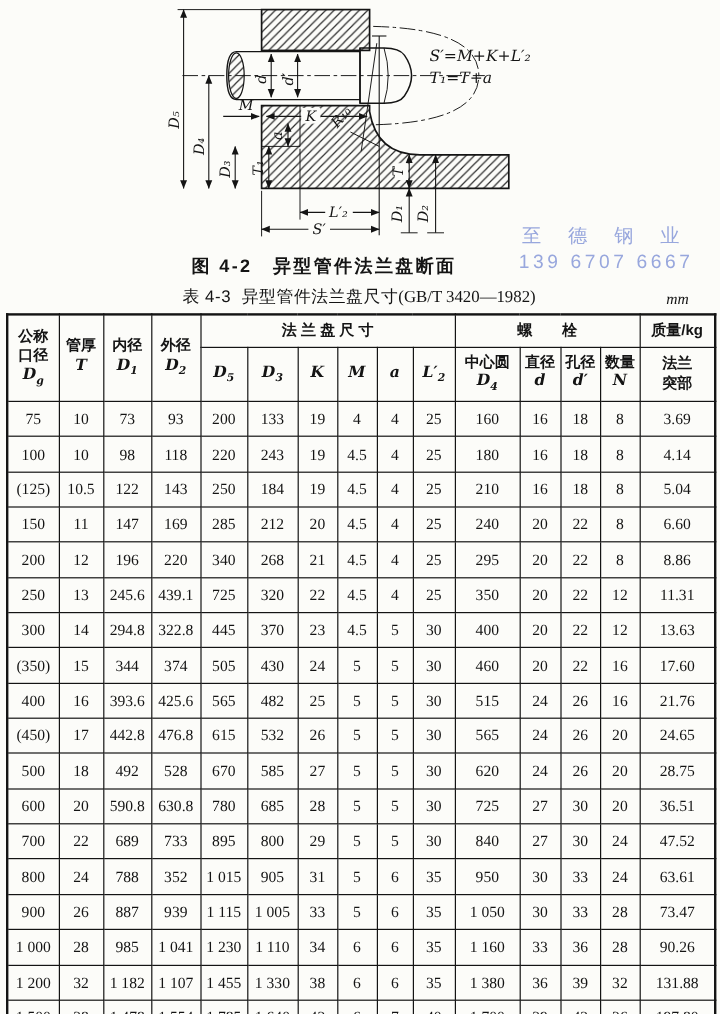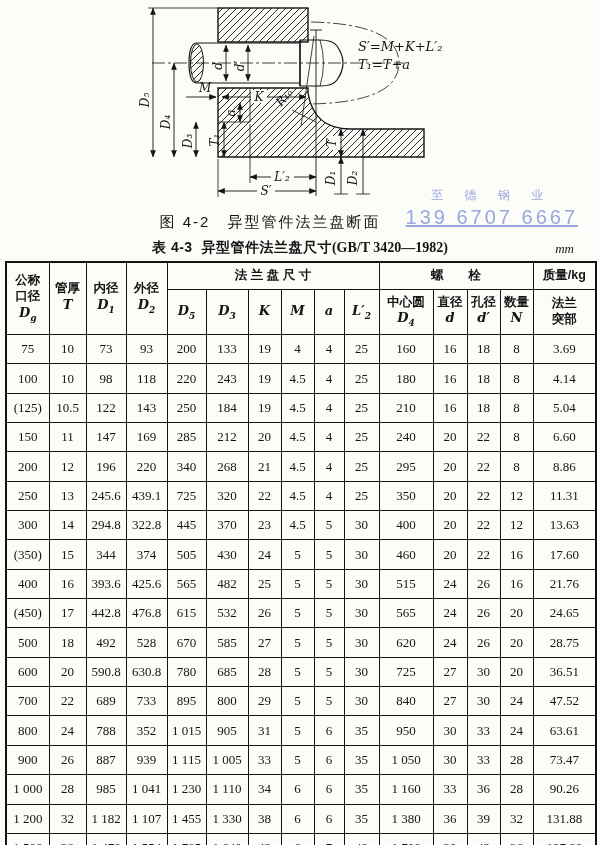--- a/index.html
+++ b/index.html
@@ -10,25 +10,25 @@
   .figure-area{position:relative;height:210px;}
   svg{display:block;}
   .part{fill:url(#hatch);stroke:#141414;stroke-width:1.4;}
   .edge{stroke:#141414;stroke-width:1.2;fill:none;}
   .thinline{stroke:#141414;stroke-width:.8;fill:none;}
   .dim{stroke:#141414;stroke-width:.9;fill:none;}
   .cl{stroke:#141414;stroke-width:.8;fill:none;stroke-dasharray:13 3 3 3;}
   .lbl{font-family:"DejaVu Serif",serif;font-style:italic;font-size:12px;fill:#141414;}
   .formula{font-family:"DejaVu Serif",serif;font-style:italic;font-size:13px;fill:#141414;}
   .wm{position:absolute;right:22px;top:188px;text-align:center;color:#98a7dd;line-height:1.3;z-index:5;}
-  .wm-1{font-size:12px;letter-spacing:9px;}
-  .wm-2{font-size:20px;letter-spacing:3px;text-decoration:underline;}
-  .fig-caption{width:540px;text-align:center;font-weight:normal;font-size:15px;letter-spacing:2px;margin-top:3px;}
+  .wm-1{font-size:16px;letter-spacing:9px;}
+  .wm-2{font-size:16px;letter-spacing:3px;}
+  .fig-caption{width:540px;text-align:center;font-weight:bold;font-size:15px;letter-spacing:2px;margin-top:3px;}
   .title-row{display:flex;justify-content:space-between;align-items:flex-end;padding:7px 26px 4px 152px;}
-  .tbl-title{font-size:14px;font-weight:bold;letter-spacing:.5px;text-align:right;}
+  .tbl-title{font-size:14px;font-weight:normal;letter-spacing:.5px;text-align:right;}
   .tbl-title .gb{font-family:"Liberation Serif",serif;letter-spacing:0;}
   .unit{font-size:13px;font-family:"Liberation Serif",serif;font-style:italic;}
   table{border-collapse:collapse;table-layout:fixed;width:590px;margin-left:5px;border:2px solid #141414;}
   th,td{border:1px solid #141414;text-align:center;vertical-align:middle;padding:0;overflow:hidden;}
   thead th{font-size:12.5px;font-weight:bold;line-height:1.25;}
   thead tr.grp th{height:26px;}
   thead tr.sub th{height:44px;}
   .pre{white-space:pre-line;}
   .sym{font-family:"DejaVu Serif",serif;font-style:italic;font-weight:bold;font-size:13px;display:block;}
   .sym sub{font-size:9px;}

